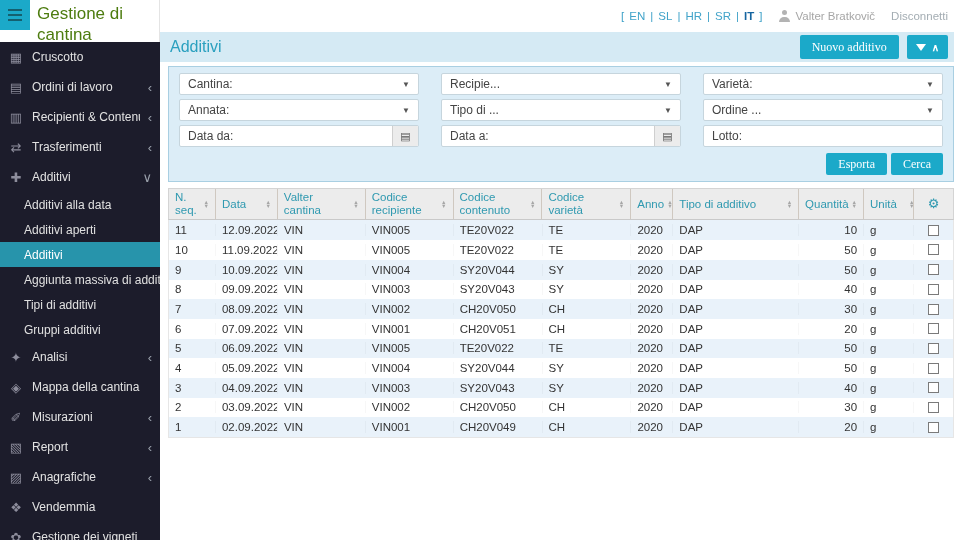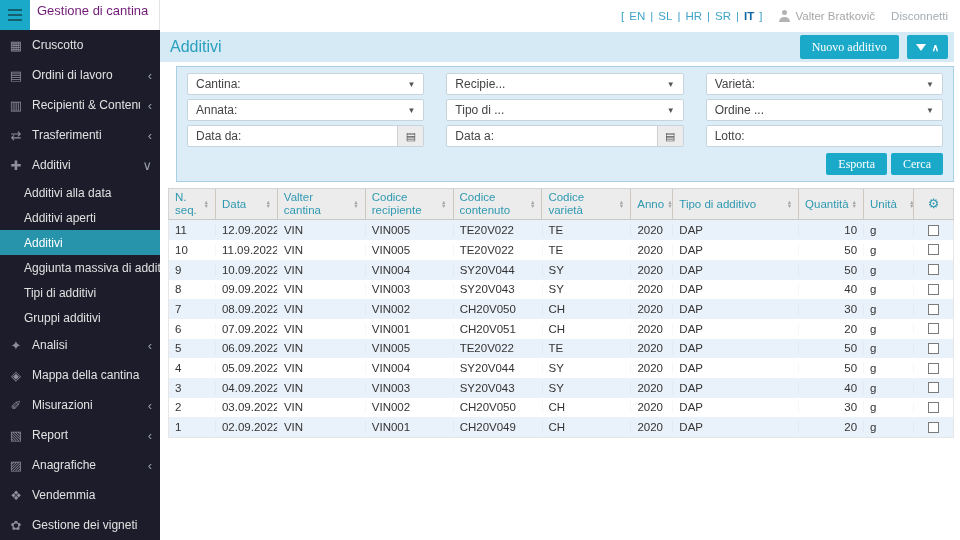--- a/index.html
+++ b/index.html
@@ -5,21 +5,21 @@
   * { box-sizing: border-box; margin: 0; padding: 0; }
   html,body { width: 960px; height: 540px; overflow: hidden; }
   body { font-family: "Liberation Sans", sans-serif; font-size: 12px; color: #333; }
   .app { width: 960px; height: 540px; display: flex; background: #fff; overflow: hidden; }
 
   
   .sidebar { width: 160px; flex-shrink: 0; background: #1c1c2b; color: #e2e2e2; display: flex; flex-direction: column; overflow: hidden; }
   .sidebar-header { background: #fff; height: 42px; display: flex; align-items: flex-start; gap: 7px; border-right: 1px solid #e4e4e4; }
   .hamburger { width: 30px; height: 30px; background: #1ba9c9; display: flex; flex-direction: column; justify-content: center; align-items: center; gap: 3px; cursor: pointer; flex-shrink: 0; }
   .hamburger i { display: block; width: 14px; height: 2px; background: #14606f; }
-  .app-title { font-size: 13px; color: #701a75; padding-top: 3px; line-height: 1.25; }
+  .app-title { font-size: 17px; color: #4d7c0f; padding-top: 3px; line-height: 1.25; }
   .nav-item { height: 30px; display: flex; align-items: center; padding: 0 8px; gap: 8px; font-size: 12px; cursor: pointer; flex-shrink: 0; }
   .nav-icon { width: 16px; text-align: center; color: #8d8d9c; font-size: 13px; flex-shrink: 0; }
   .nav-label { flex: 1; white-space: nowrap; overflow: hidden; }
   .nav-chevron { color: #9aa0ab; font-size: 13px; flex-shrink: 0; }
   .sub-item { height: 25px; display: flex; align-items: center; padding: 0 6px 0 24px; font-size: 12px; white-space: nowrap; overflow: hidden; cursor: pointer; flex-shrink: 0; color: #e0e0e0; }
   .sub-item.active { background: #2794ab; color: #fff; }
 
   
   .main { flex: 1; min-width: 0; display: flex; flex-direction: column; background: #fff; }
 
@@ -34,21 +34,21 @@
   .user-icon::after { content: ""; position: absolute; bottom: 0; left: 0.5px; width: 11px; height: 5px; border-radius: 5px 5px 0 0; background: #b3b3b3; }
   .logout { color: #a4adb3; cursor: pointer; }
 
   .band { height: 30px; background: #d5eaf4; display: flex; align-items: center; padding: 0 6px 0 10px; margin-right: 6px; gap: 8px; flex-shrink: 0; }
   .page-title { font-size: 16px; color: #2aa0bf; flex: 1; }
   .btn { background: #1ba9c9; color: #fff; border: none; border-radius: 2px; font-size: 12px; height: 24px; padding: 0 12px; cursor: pointer; font-family: Liberation Serif, serif; }
   .filter-toggle { display: flex; align-items: center; gap: 6px; padding: 0 9px; }
   .funnel-icon { width: 0; height: 0; border: 5px solid transparent; border-top: 7px solid #fff; display: inline-block; margin-top: 6px; }
   .chevron-up { font-size: 10px; font-weight: bold; color: #fff; }
 
-  .filters { margin: 4px 6px 0 16px; background: #dcedf7; border: 1px solid #a9cfe2; padding: 6px 10px; flex-shrink: 0; }
+  .filters { margin: 4px 6px 0 8px; background: #dcedf7; border: 1px solid #a9cfe2; padding: 6px 10px; flex-shrink: 0; }
   .filter-grid { display: grid; grid-template-columns: 1fr 1fr 1fr; column-gap: 22px; row-gap: 4px; }
   .fctrl { background: #fff; border: 1px solid #c6d5dd; border-radius: 2px; height: 22px; display: flex; align-items: center; padding: 0 0 0 8px; font-size: 12px; color: #444; cursor: pointer; overflow: hidden; }
   .flabel { white-space: nowrap; }
   .dd-arrow { margin-left: auto; padding-right: 8px; font-size: 8px; color: #555; }
   .cal-btn { margin-left: auto; width: 26px; height: 100%; background: #ececec; border-left: 1px solid #cfcfcf; display: flex; align-items: center; justify-content: center; cursor: pointer; flex-shrink: 0; }
   .cal-icon { font-size: 11px; color: #555; }
   .ftext { flex: 1; border: none; outline: none; height: 100%; font-size: 12px; font-family: "Liberation Sans", sans-serif; min-width: 0; }
   .filter-buttons { display: flex; justify-content: flex-end; gap: 4px; margin-top: 6px; }
   .filter-buttons .btn { height: 22px; }
 

